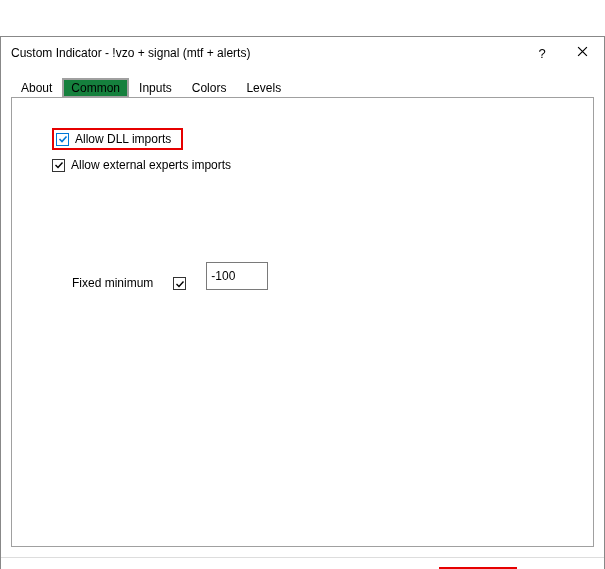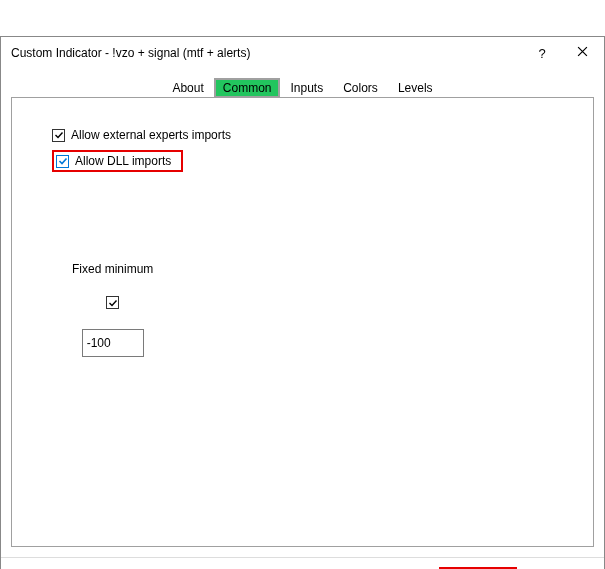--- a/index.html
+++ b/index.html
@@ -48,34 +48,33 @@
     flex: 1;
     padding: 6px 10px 10px 10px;
     display: flex;
     flex-direction: column;
   }
   .tabstrip {
     display: flex;
     align-items: flex-end;
     height: 22px;
     position: relative;
-    justify-content: center;
   }
   .tab {
     padding: 3px 9px;
     border: 1px solid transparent;
     border-bottom: none;
     font-size: 12px;
     position: relative;
     top: 1px;
     background: transparent;
   }
   .tab.active {
     border-color: #a0a0a0;
-    background: #22c55e;
+    background: #15803d;
     z-index: 2;
   }
   .tab-highlight {
     border: 2px solid #e60000;
     padding: 1px 7px;
   }
   .tabpanel {
     flex: 1;
     border: 1px solid #a0a0a0;
     padding: 30px 20px 20px 40px;
@@ -105,23 +104,22 @@
   .chk.blue { border-color: #0078d7; }
   .chk svg { width: 10px; height: 10px; display:block; }
   .fixed-row {
     margin-top: 90px;
     display: flex;
     gap: 50px;
     padding-left: 20px;
   }
   .fixed-group {
     display: flex;
-    align-items: center;
+    align-items: flex-end;
     gap: 20px;
-    flex-direction: column;
   }
   .num-input {
     width: 62px;
     height: 28px;
     border: 1px solid #7a7a7a;
     padding: 0 4px;
     font-size: 12px;
     font-family: inherit;
   }
   .footer {
@@ -188,41 +186,41 @@
         <span>Colors</span>
       </div>
       <div class="tab">
         <span>Levels</span>
       </div>
     </div>
 
     <div class="tabpanel">
 
       <div class="opts">
-
-        <div class="opt-row">
-          <span class="chk">
-            <svg viewBox="0 0 10 10">
-                <path d="M1.5 5 L4 7.5 L8.5 2.5" stroke="#000" stroke-width="1.4" fill="none"></path>
-              </svg>
-          </span>
-          <span>Allow external experts imports</span>
-        </div>
 
         <div class="opt-row">
           <span class="opt-highlight">
             <span class="chk blue">
               <svg viewBox="0 0 10 10">
                   <path d="M1.5 5 L4 7.5 L8.5 2.5" stroke="#0078d7" stroke-width="1.6" fill="none"></path>
                 </svg>
             </span>
             <span>Allow DLL imports</span>
           </span>
         </div>
 
+        <div class="opt-row">
+          <span class="chk">
+            <svg viewBox="0 0 10 10">
+                <path d="M1.5 5 L4 7.5 L8.5 2.5" stroke="#000" stroke-width="1.4" fill="none"></path>
+              </svg>
+          </span>
+          <span>Allow external experts imports</span>
+        </div>
+
 
       </div>
 
       <div class="fixed-row">
 
         <div class="fixed-group">
           <span>Fixed minimum</span>
           <span class="chk">
             <svg viewBox="0 0 10 10">
                 <path d="M1.5 5 L4 7.5 L8.5 2.5" stroke="#000" stroke-width="1.4" fill="none"></path>

